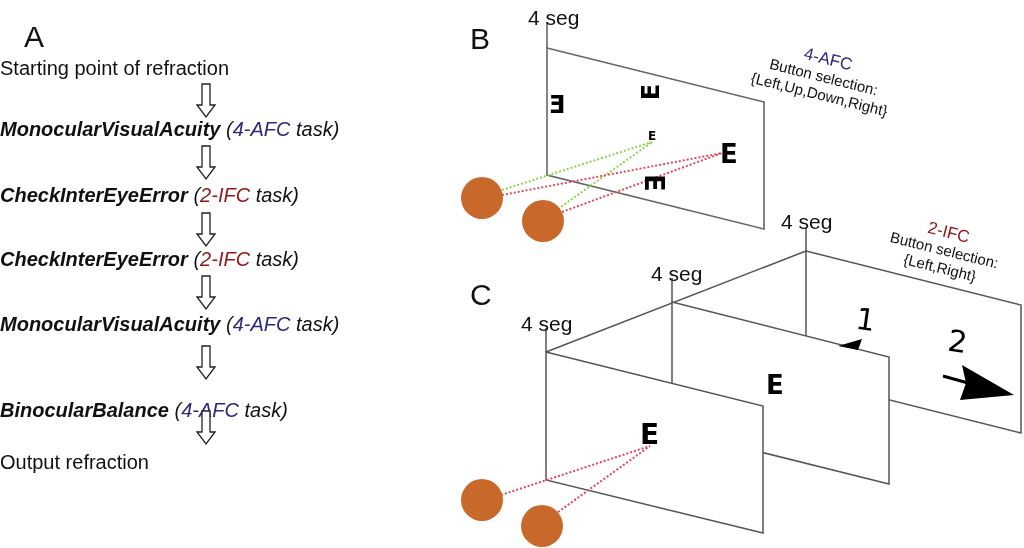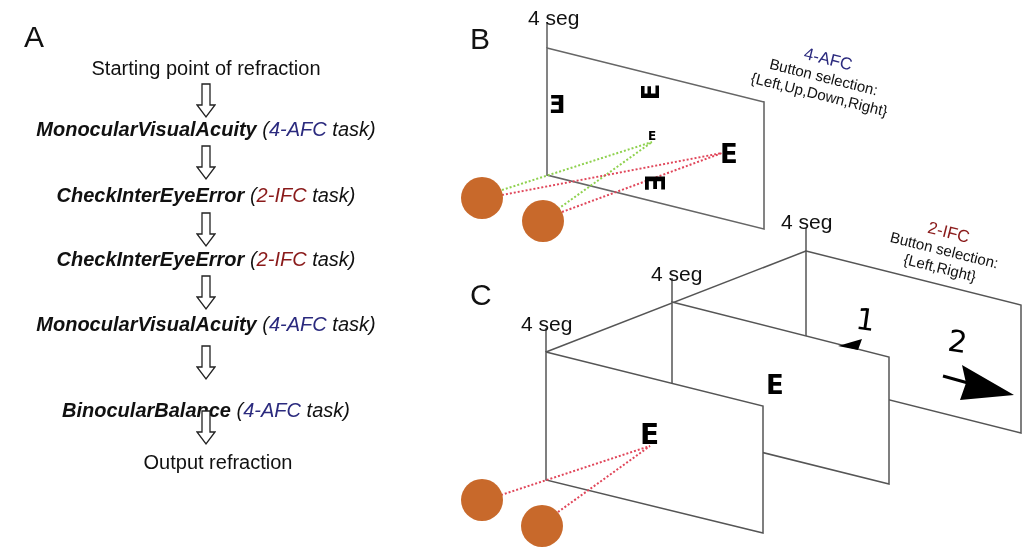--- a/index.html
+++ b/index.html
@@ -1,20 +1,20 @@
 <!DOCTYPE html>
 <html><head>
 <meta charset="utf-8">
 <style>
   html, body { margin: 0; padding: 0; background: #ffffff; }
   body { width: 1024px; height: 548px; position: relative; overflow: hidden;
          font-family: "Liberation Sans", sans-serif; color: #111; }
   .panel-letter { position: absolute; font-size: 30px; font-weight: normal; }
   .flow { position: absolute; left: 0; top: 0; width: 420px; }
-  .flow-step { position: absolute; left: 0; width: 412px; text-align: center; font-size: 20px; white-space: nowrap; }
+  .flow-step { position: absolute; left: 0; width: 412px; text-align: left; font-size: 20px; white-space: nowrap; }
   .flow-step .name { font-style: italic; font-weight: bold; }
   .flow-step .paren { font-style: italic; }
   .flow-step .afc { color: #2b2a7e; font-style: italic; }
   .flow-step .ifc { color: #8a1a1a; font-style: italic; }
   .flow-step.plain { font-style: normal; }
   .arrow { position: absolute; left: 196px; width: 20px; height: 36px; }
   svg.diagram { position: absolute; left: 0; top: 0; }
   .seg-label { position: absolute; font-size: 21px; }
   .rot-text { position: absolute; transform-origin: left top; font-size: 15px; line-height: 18px; text-align: center; white-space: nowrap; }
   .afc-title { color: #2b2a7e; font-size: 17px; }
@@ -61,21 +61,21 @@
   <svg class="arrow" style="top:345px;" viewBox="0 0 20 36">
       <path d="M6 1 H14 V22 H19 L10 34 L1 22 H6 Z" fill="#fff" stroke="#222" stroke-width="1.3"></path>
     </svg>
   <div class="flow-step" style="top:381px;margin-top:18px;">
     <span class="name">BinocularBalance</span> <span class="paren">(</span><span class="afc">4-AFC</span> <span class="paren">task</span><span class="paren">)</span>
   </div>
 
   <svg class="arrow" style="top:410px;" viewBox="0 0 20 36">
       <path d="M6 1 H14 V22 H19 L10 34 L1 22 H6 Z" fill="#fff" stroke="#222" stroke-width="1.3"></path>
     </svg>
-  <div class="flow-step plain" style="top:451px;padding-left:12px;">Output refraction</div>
+  <div class="flow-step plain" style="top:451px;">Output refraction</div>
 </div>
 
 <svg class="diagram" width="1024" height="548">
 
   <g>
     <line x1="547" y1="22" x2="547" y2="48" stroke="#666" stroke-width="1.6"></line>
     <polygon points="547,48 764,102 764,229 547,175" fill="#fff" stroke="#666" stroke-width="1.6"></polygon>
   </g>
 
   <g>

